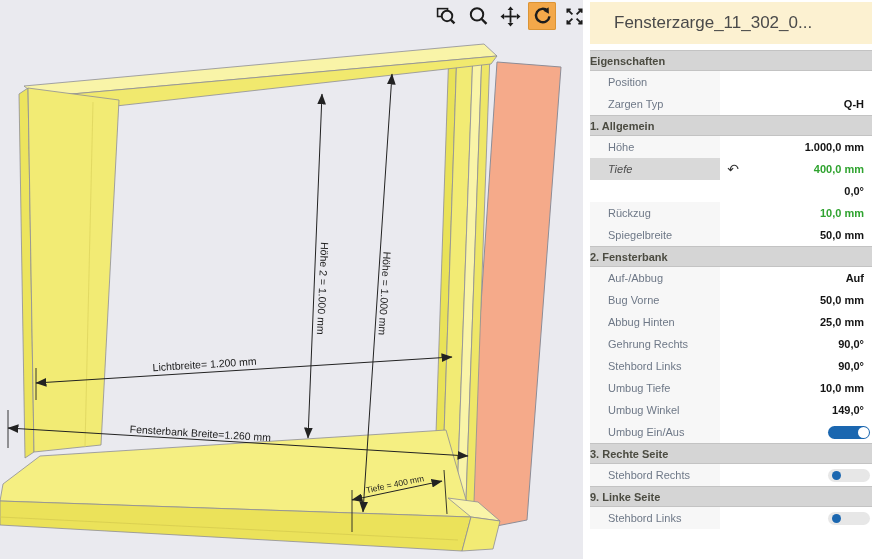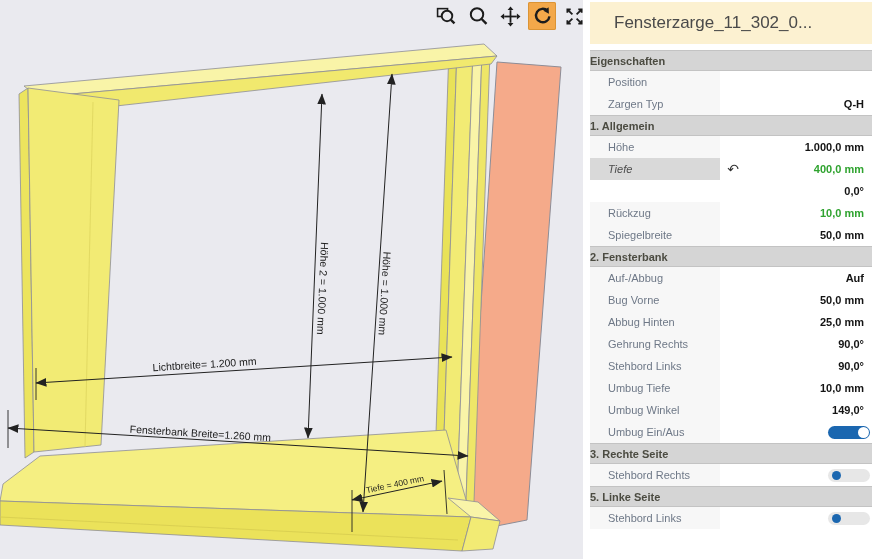--- a/index.html
+++ b/index.html
@@ -219,21 +219,21 @@
         </div>
         <div class="sec-header">3. Rechte Seite</div>
         <div class="prow">
           <div class="plabel">Stehbord Rechts</div>
           <div class="tglwrap">
             <div class="toggle off">
               <span class="knob"></span>
             </div>
           </div>
         </div>
-        <div class="sec-header">5. Linke Seite</div>
+        <div class="sec-header">9. Linke Seite</div>
         <div class="prow">
           <div class="plabel">Stehbord Links</div>
           <div class="tglwrap">
             <div class="toggle off">
               <span class="knob"></span>
             </div>
           </div>
         </div>
       </div>
   </div>

